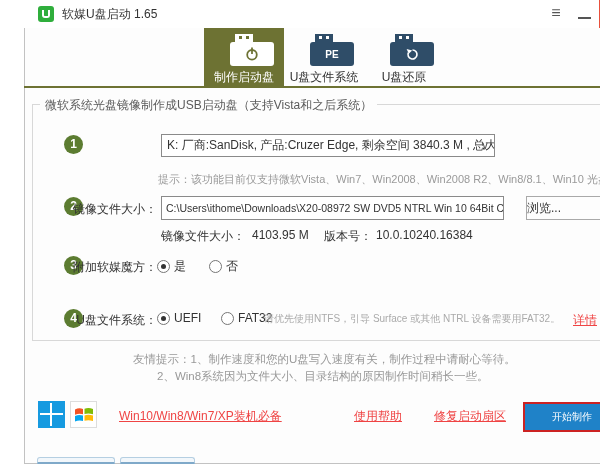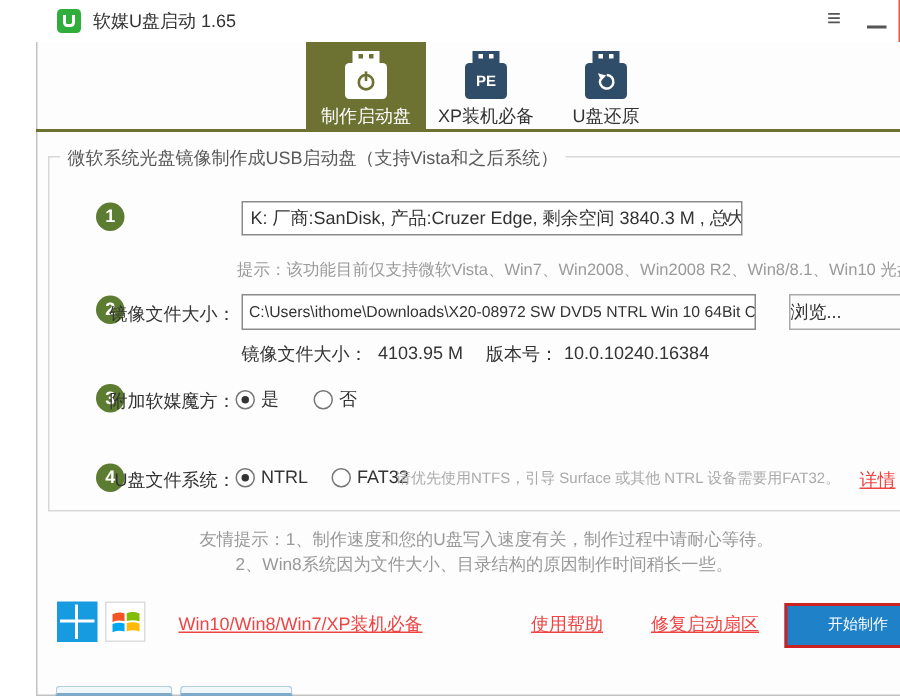--- a/index.html
+++ b/index.html
@@ -25,21 +25,21 @@
   .tabstrip { left:0; top:28px; width:600px; height:58px; display:flex; justify-content:center; }
   .tab { width:80px; height:58px; display:flex; flex-direction:column; align-items:center;
          padding-top:6px; cursor:pointer; }
   .tab .tab-label { margin-top:3px; font-size:12px; color:#333; }
   .tab.active { background:#6d7233; }
   .tab.active .tab-label { color:#fff; }
   .usb-icon { position:relative; width:34px; height:34px; }
   .usb-conn { position:absolute; left:8px; top:0; width:18px; height:8px; }
   .usb-conn b { position:absolute; top:2px; width:3px; height:3px; }
   .usb-conn b.h1 { left:4px; } .usb-conn b.h2 { right:4px; }
-  .usb-body { position:absolute; left:3px; top:8px; width:28px; height:24px; border-radius:3px;
+  .usb-body { position:absolute; left:3px; top:8px; width:44px; height:24px; border-radius:3px;
               display:flex; align-items:center; justify-content:center; }
   .usb-white .usb-conn, .usb-white .usb-body { background:#fff; }
   .usb-white .usb-conn b { background:#6d7233; }
   .usb-navy .usb-conn, .usb-navy .usb-body { background:#2f4d68; }
   .usb-navy .usb-conn b { background:#fff; }
   .pe-text { color:#fff; font-weight:bold; font-size:10px; }
   .separator { left:0; top:86px; width:600px; height:2px; background:#6d7233; }
 
   
   .groupbox { left:8px; top:104px; width:583px; height:237px; border:1px solid #d8d8d8; }
@@ -122,21 +122,21 @@
     <div class="tab">
       <span class="usb-icon usb-navy">
         <span class="usb-conn">
             <b class="h1"></b>
             <b class="h2"></b>
           </span>
         <span class="usb-body">
             <span class="pe-text">PE</span>
           </span>
       </span>
-      <span class="tab-label">XP装机必备</span>
+      <span class="tab-label">U盘文件系统</span>
     </div>
     <div class="tab">
       <span class="usb-icon usb-navy">
         <span class="usb-conn">
             <b class="h1"></b>
             <b class="h2"></b>
           </span>
         <span class="usb-body">
           <svg width="15" height="15" viewBox="0 0 20 20">
             <path d="M10 4 a 6 6 0 1 1 -5.5 3.5" fill="none" stroke="#fff" stroke-width="2.2"></path>
@@ -176,21 +176,21 @@
   </span>
   <span class="radio-option" style="left:185px;top:258px">
     <span class="radio"></span>
     <span>否</span>
   </span>
 
   <span class="abs circle-num" style="left:40px;top:309px">4</span>
   <span class="abs step-label" style="right:467px;top:312px">U盘文件系统：</span>
   <span class="radio-option" style="left:133px;top:311px">
     <span class="radio checked"></span>
-    <span>NTRL</span>
+    <span>UEFI</span>
   </span>
   <span class="radio-option" style="left:197px;top:311px">
     <span class="radio"></span>
     <span>FAT32</span>
   </span>
   <span class="abs fs-hint">请优先使用NTFS，引导 Surface 或其他 NTRL 设备需要用FAT32。</span>
   <span class="abs link" style="left:549px;top:312px">详情</span>
 
   <span class="abs friend-tip" style="left:109px;top:352px">友情提示：1、制作速度和您的U盘写入速度有关，制作过程中请耐心等待。</span>
   <span class="abs friend-tip" style="left:133px;top:369px">2、Win8系统因为文件大小、目录结构的原因制作时间稍长一些。</span>

